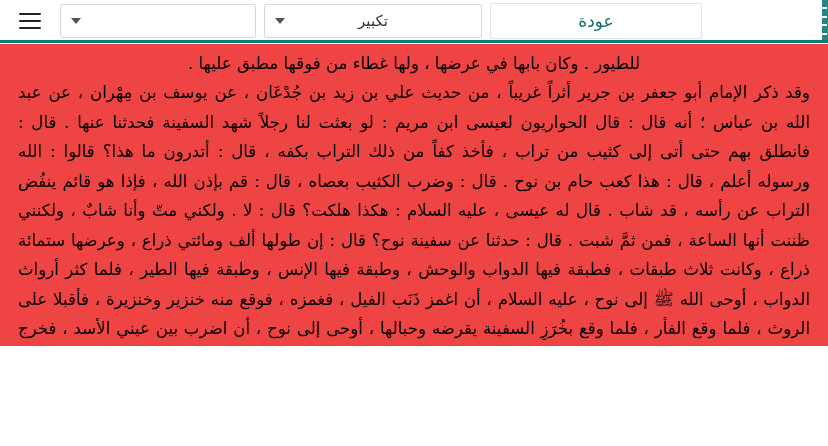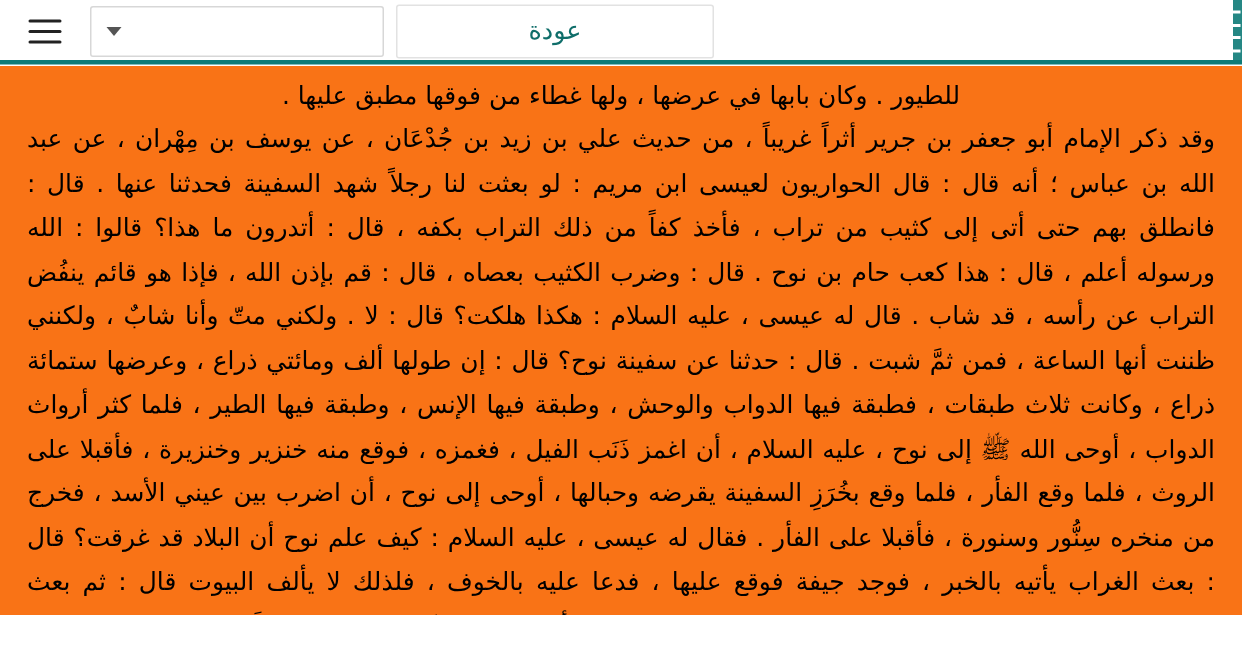--- a/index.html
+++ b/index.html
@@ -154,22 +154,22 @@
     height: 2px;
     background: #ffffff;
   }
 
   
   .page {
     position: absolute;
     top: 44px;
     left: 0;
     width: 828px;
-    height: 366px;
-    background: #f97316;
+    height: 302px;
+    background: #ef4444;
     box-sizing: border-box;
     padding: 6px 18px 16px 18px;
     overflow: hidden;
   }
 
   .body-text {
     font-family: "DejaVu Sans", "Liberation Sans", sans-serif;
     font-size: 16.6px;
     line-height: 29.5px;
     color: #000000;
@@ -202,20 +202,24 @@
           <span></span>
           <span></span>
       </span>
     </button>
 
     <div class="select-box select-wide">
       <span class="caret"></span>
       <span class="sel-label"></span>
     </div>
 
+    <div class="select-box select-narrow">
+      <span class="caret"></span>
+      <span class="sel-label">تكبير</span>
+    </div>
 
     <div class="back-btn">
       <span class="back-label">عودة</span>
     </div>
 
     <div class="edge-strip">
       <div class="edge-marks">
         <i></i>
           <i></i>
           <i></i>

